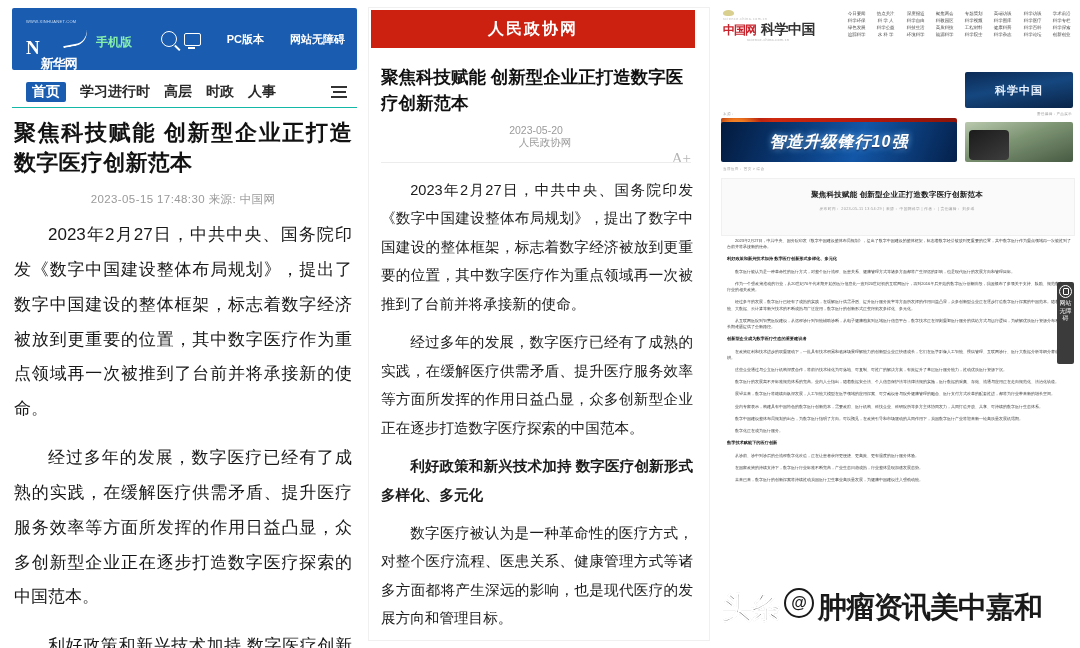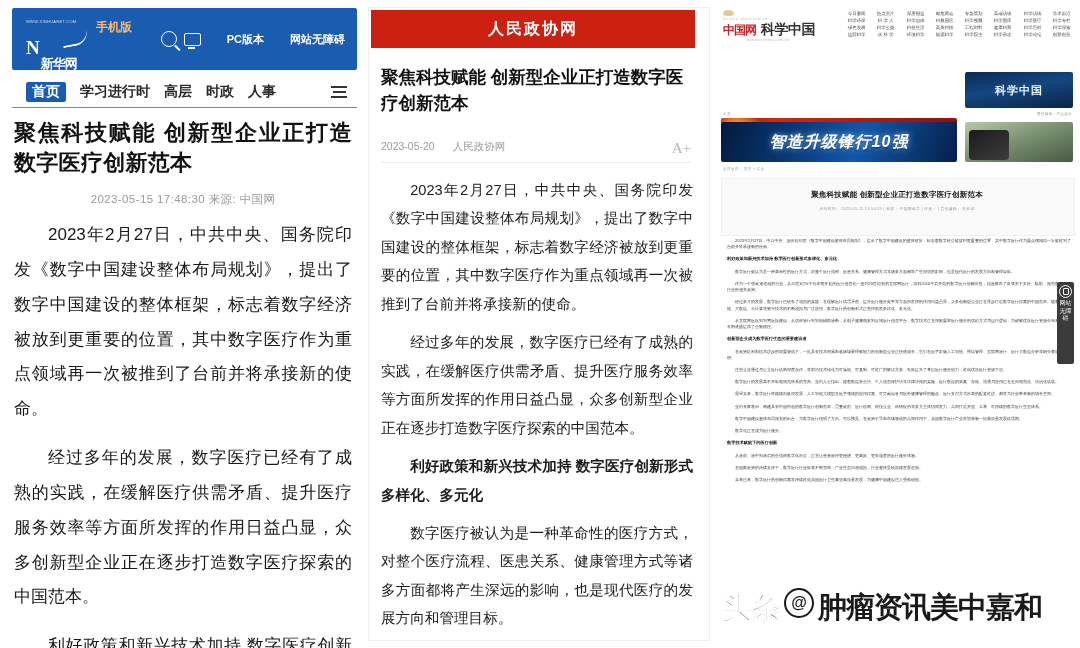--- a/index.html
+++ b/index.html
@@ -29,21 +29,21 @@
     display:flex;align-items:center;font-weight:bold;line-height:1;
   }
   .xh-n .big{font-size:19px;font-family:"Liberation Serif",serif;}
   .xh-n .cn{font-size:13px;margin-left:1px;letter-spacing:-1px;margin-top:33px;}
   .xh-ews{font-size:12px;font-weight:bold;font-family:"Liberation Serif",serif;letter-spacing:-.5px;}
   .xh-swoosh{
     position:absolute;right:-4px;top:13px;width:26px;height:12px;
     border-bottom:2px solid #fff;border-radius:0 0 40px 0;transform:rotate(-10deg);
   }
   .xh-mobile{
-    color:#fdba74;font-size:12px;font-weight:bold;margin-left:12px;margin-top:0;
+    color:#86efac;font-size:12px;font-weight:bold;margin-left:12px;margin-top:15px;
   }
   .xh-head-right{
     margin-left:auto;margin-right:12px;display:flex;align-items:center;gap:7px;color:#fff;
   }
   .ico-search{
     width:14px;height:14px;border:1.6px solid #fff;border-radius:50%;position:relative;
   }
   .ico-search:after{content:"";position:absolute;right:-5px;bottom:-3px;width:7px;height:1.6px;background:#fff;transform:rotate(45deg);}
   .ico-monitor{
     width:15px;height:11px;border:1.6px solid #fff;border-radius:2px;position:relative;
@@ -89,22 +89,22 @@
   .cppcc-head{
     position:absolute;left:8px;top:10px;width:324px;height:38px;background:#cc2010;
     display:flex;align-items:center;justify-content:center;
   }
   .cppcc-head .t{color:#fff;font-size:16px;font-weight:bold;letter-spacing:2px;}
   .mid-title{
     position:absolute;left:18px;top:64px;width:310px;
     font-size:17.5px;font-weight:bold;color:#111;line-height:1.5;
   }
   .mid-meta{
-    position:absolute;left:18px;top:140px;width:310px;
-    display:flex;align-items:flex-start;font-size:10.5px;color:#9b9b9b;
+    position:absolute;left:18px;top:124px;width:310px;
+    display:flex;align-items:center;font-size:10.5px;color:#9b9b9b;flex-direction:column;
   }
   .mid-meta .src{margin-left:18px;}
   .mid-meta .aplus{margin-left:auto;font-size:15px;color:#b5b5b5;font-family:"Liberation Serif",serif;}
   .mid-rule{position:absolute;left:18px;top:162px;width:310px;height:1px;background:#ececec;}
   .mid-body{
     position:absolute;left:18px;top:176px;width:312px;
     font-size:14.6px;color:#1b1b1b;line-height:1.95;text-align:justify;
     text-indent:2em;
   }
   .mid-body p{margin:0 0 10px 0;}

